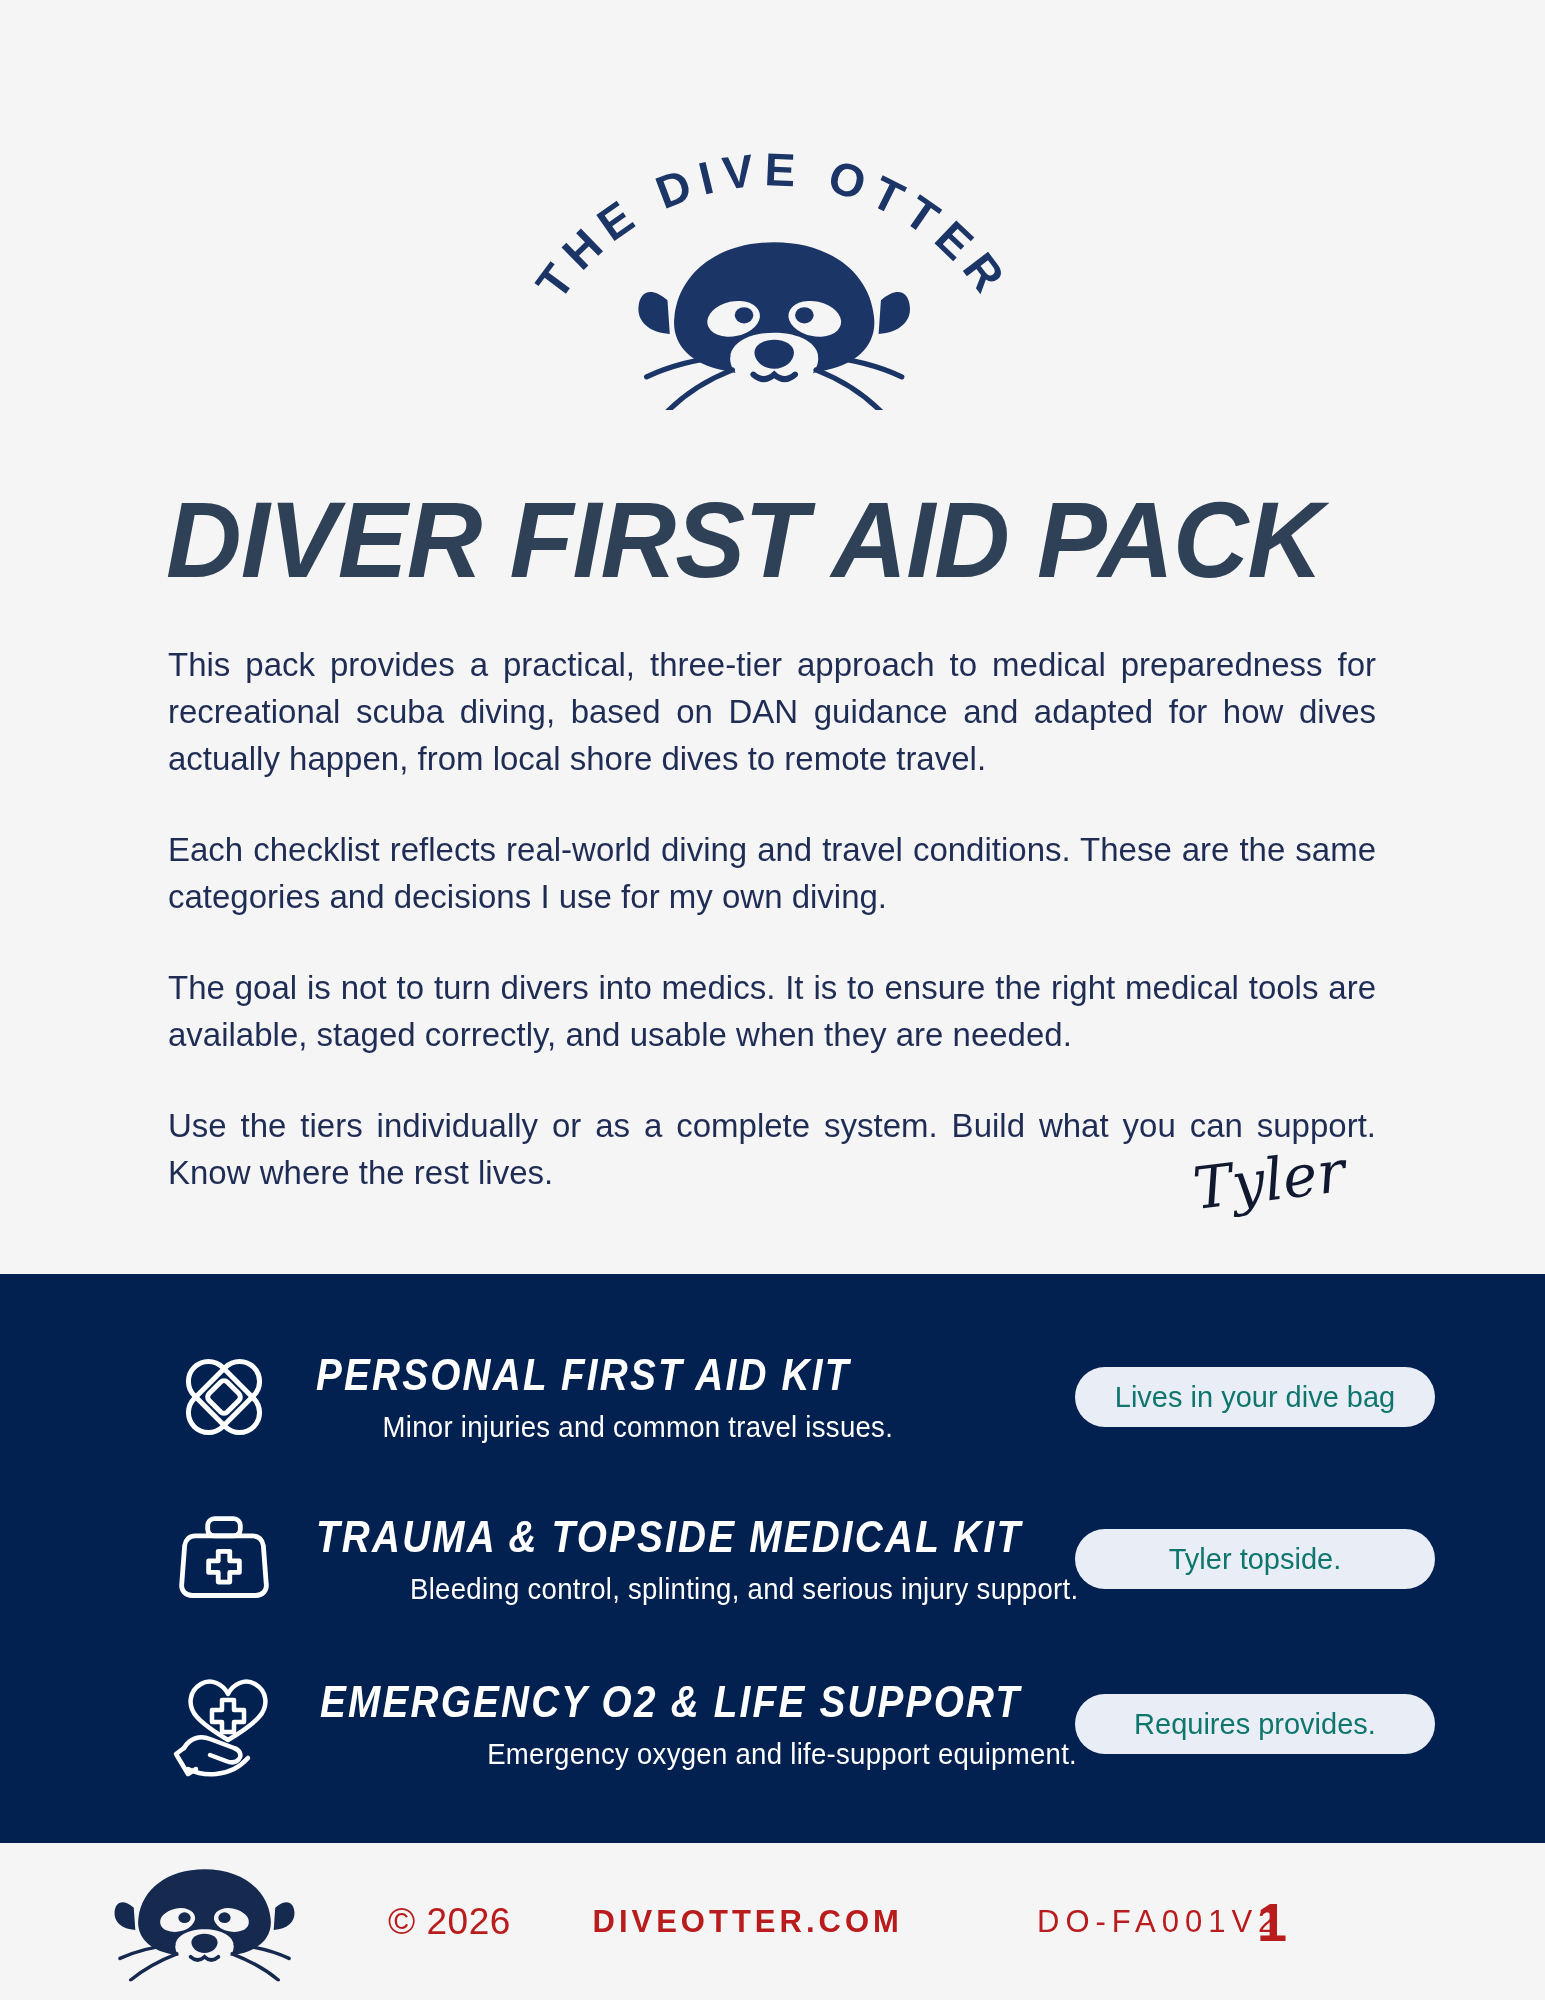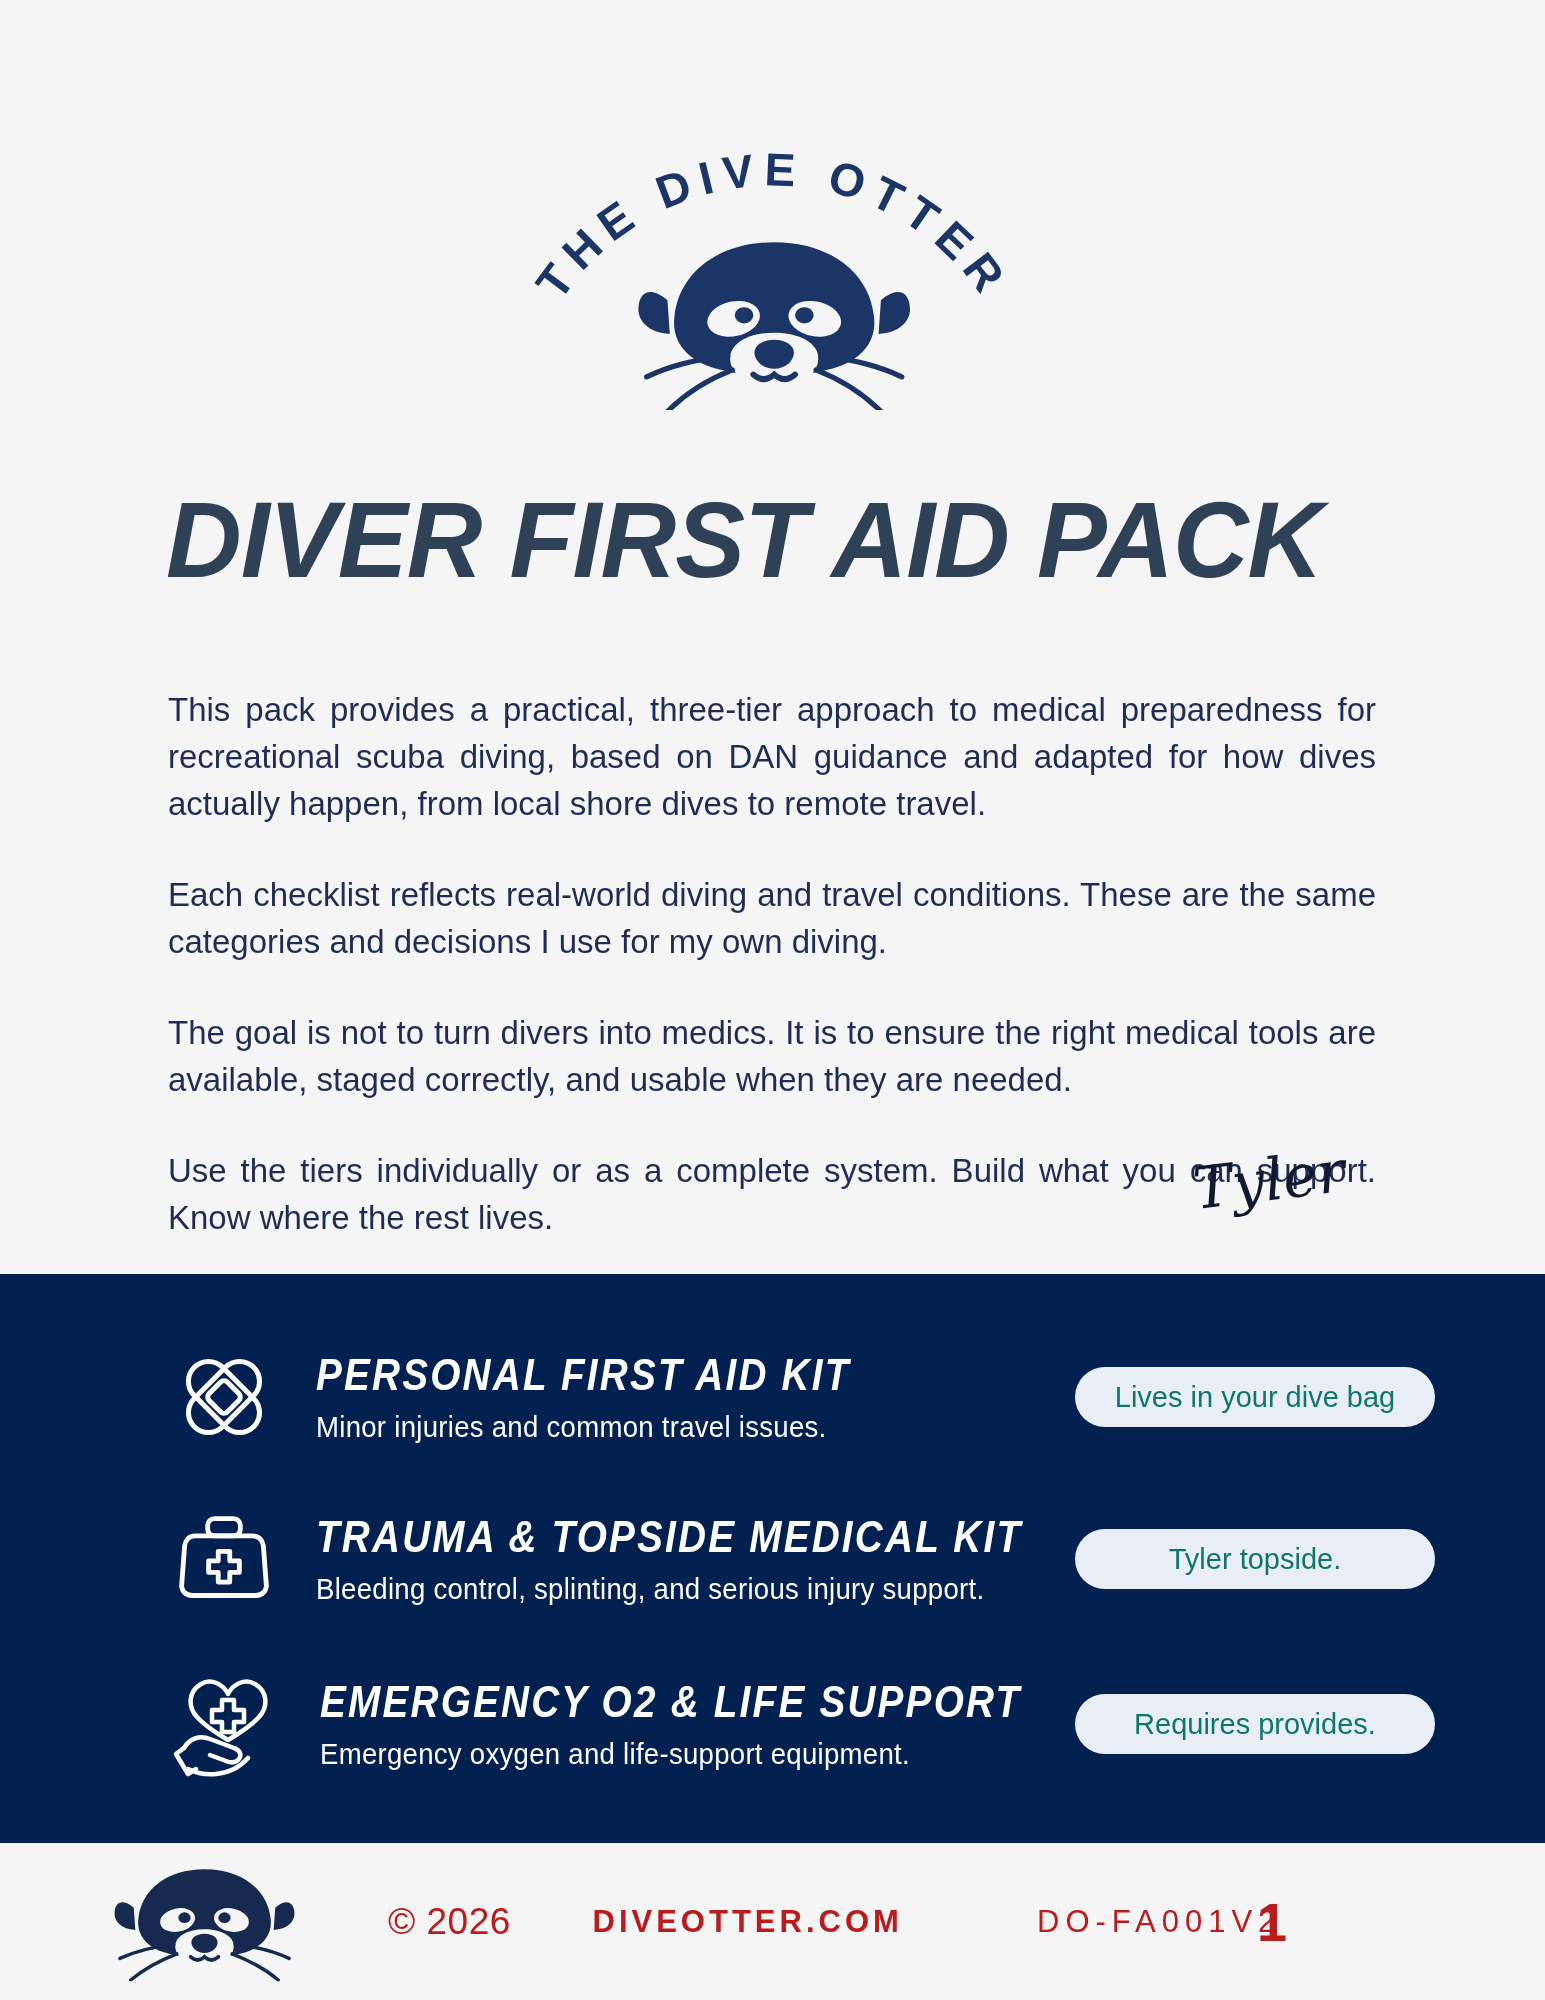--- a/index.html
+++ b/index.html
@@ -15,33 +15,33 @@
 
   
   .page-title {
     position:absolute; top:486px; left:166px; width:1300px;
     font-size:108px; font-weight:bold; font-style:italic; line-height:1;
     color:#2e4156; letter-spacing:-1px; white-space:nowrap;
     transform:scaleX(0.97); transform-origin:left center;
   }
 
   
-  .intro { position:absolute; top:686px; left:168px; width:1208px;
+  .intro { position:absolute; top:641px; left:168px; width:1208px;
            font-size:33px; line-height:47px; text-align:justify; color:#1f2d55; }
   .intro p { margin:0 0 44px 0; }
 
   .signature {
     position:absolute; top:1146px; right:200px;
     font-family:"DejaVu Serif", serif; font-style:italic;
     font-size:58px; color:#10192f; transform:rotate(-7deg);
   }
 
   
   .band { position:absolute; top:1274px; left:0; width:1545px; height:569px; background:#032150; color:#ffffff; }
-  .tier-row { position:absolute; left:170px; width:1265px; height:130px; display:flex; align-items:center; }
+  .tier-row { position:absolute; left:170px; width:1265px; height:130px; display:flex; align-items:center;text-align:right; }
   .tier-row.r1 { top:58px; }
   .tier-row.r2 { top:220px; }
   .tier-row.r3 { top:385px; }
   .tier-icon { flex:0 0 108px; display:flex; align-items:center; justify-content:center; }
   .tier-text { margin-left:38px; display:flex; flex-direction:column; justify-content:center; }
   .tier-title {
     font-size:44px; font-weight:bold; font-style:italic; letter-spacing:2.5px;
     white-space:nowrap; transform:scaleX(0.88); transform-origin:left center;
   }
   .tier-desc { font-size:29px; margin-top:11px; letter-spacing:0.3px;

